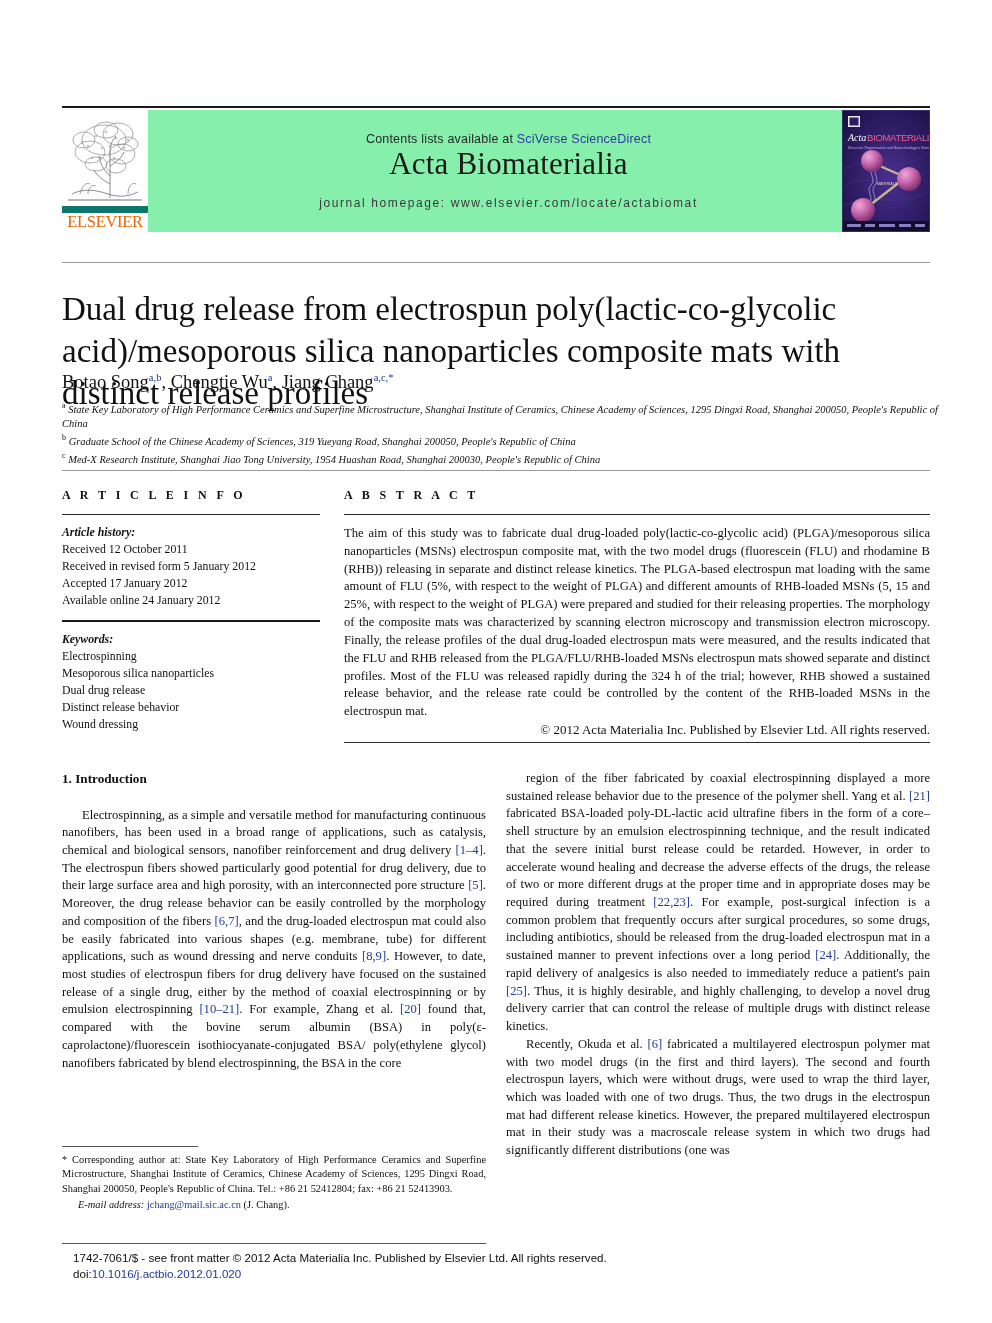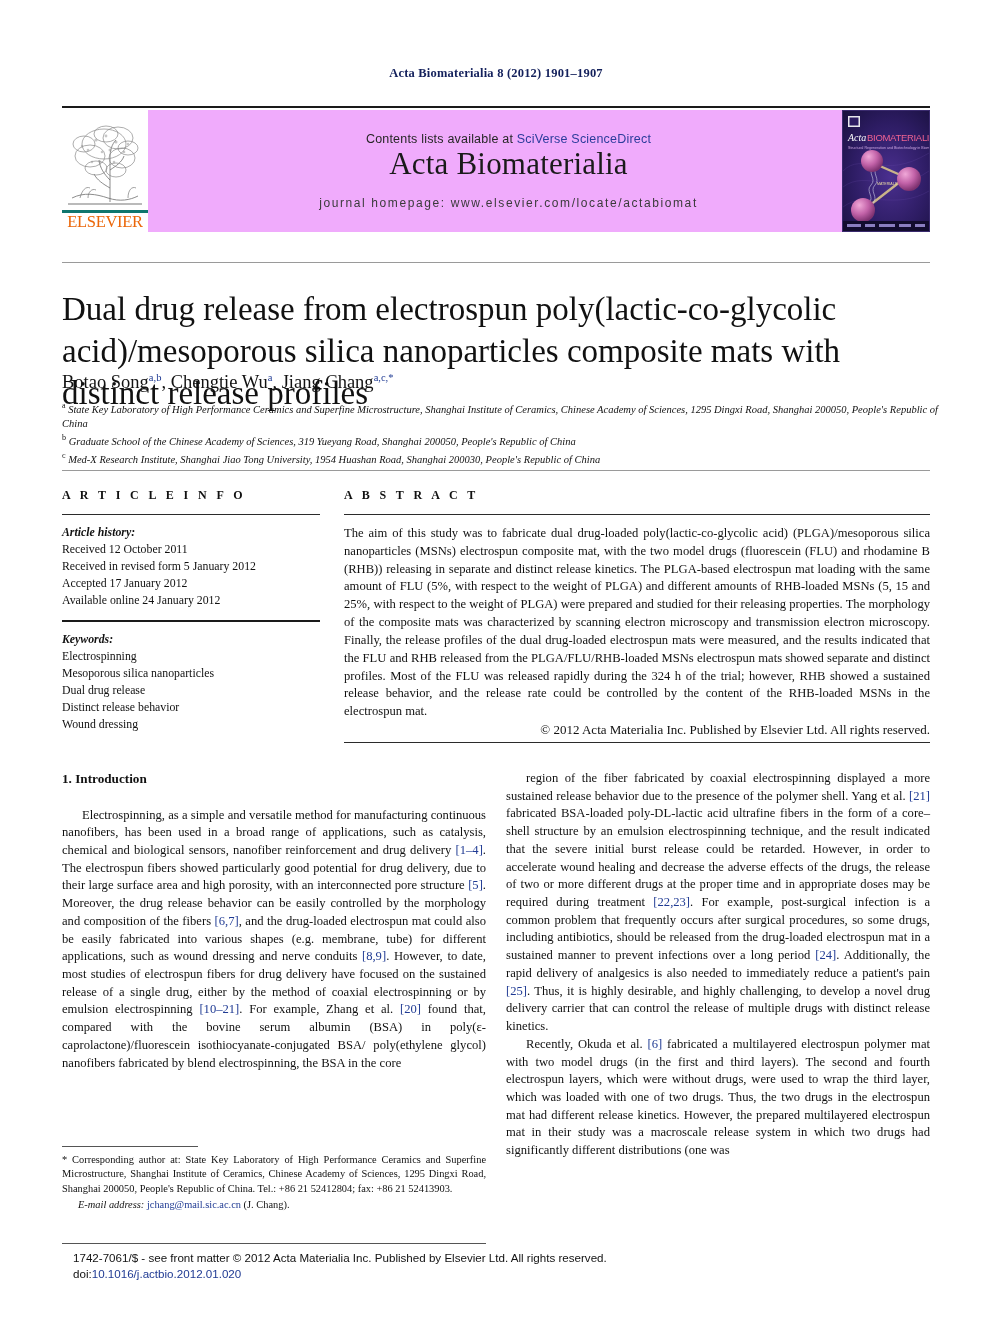--- a/index.html
+++ b/index.html
@@ -66,25 +66,25 @@
   .tree-wrap { width: 78px; height: 92px; position: relative; }
   .elsevier-word {
     font-family: "Liberation Serif", serif;
     font-size: 16.5px;
     letter-spacing: -0.3px;
     color: #eb6608;
     line-height: 1;
     width: 100%;
     text-align: center;
     padding-top: 1px;
-    border-top: 3px solid #0f766e;
+    border-top: 7px solid #0f766e;
   }
   .journal-band {
     flex: 1 1 auto;
-    background: #f0abfc;
+    background: #86efac;
     position: relative;
     display: flex;
     flex-direction: column;
     justify-content: center;
     align-items: center;
     padding-left: 27px;
   }
   .contents-line {
     font-family: "Liberation Sans", sans-serif;
     font-size: 12.5px;
@@ -283,21 +283,20 @@
     color: #111;
     margin-left: 11px;
   }
   .footer-doi { color: #1f3a93; }
 </style>
 </head>
 <body>
 
 <div class="page">
 
-  <div class="running-head">Acta Biomaterialia 8 (2012) 1901–1907</div>
 
   <div class="masthead">
     <div class="masthead-inner">
 
       <div class="elsevier-logo">
         <div class="tree-wrap">
           <svg width="78" height="92" viewBox="0 0 78 92" xmlns="http://www.w3.org/2000/svg">
             <rect x="0" y="0" width="78" height="92" fill="#ffffff"></rect>
             <g stroke="#6e6e6e" stroke-width="0.8" fill="none">
               <path d="M44 84 L44 40 C44 32 46 26 50 22"></path>

